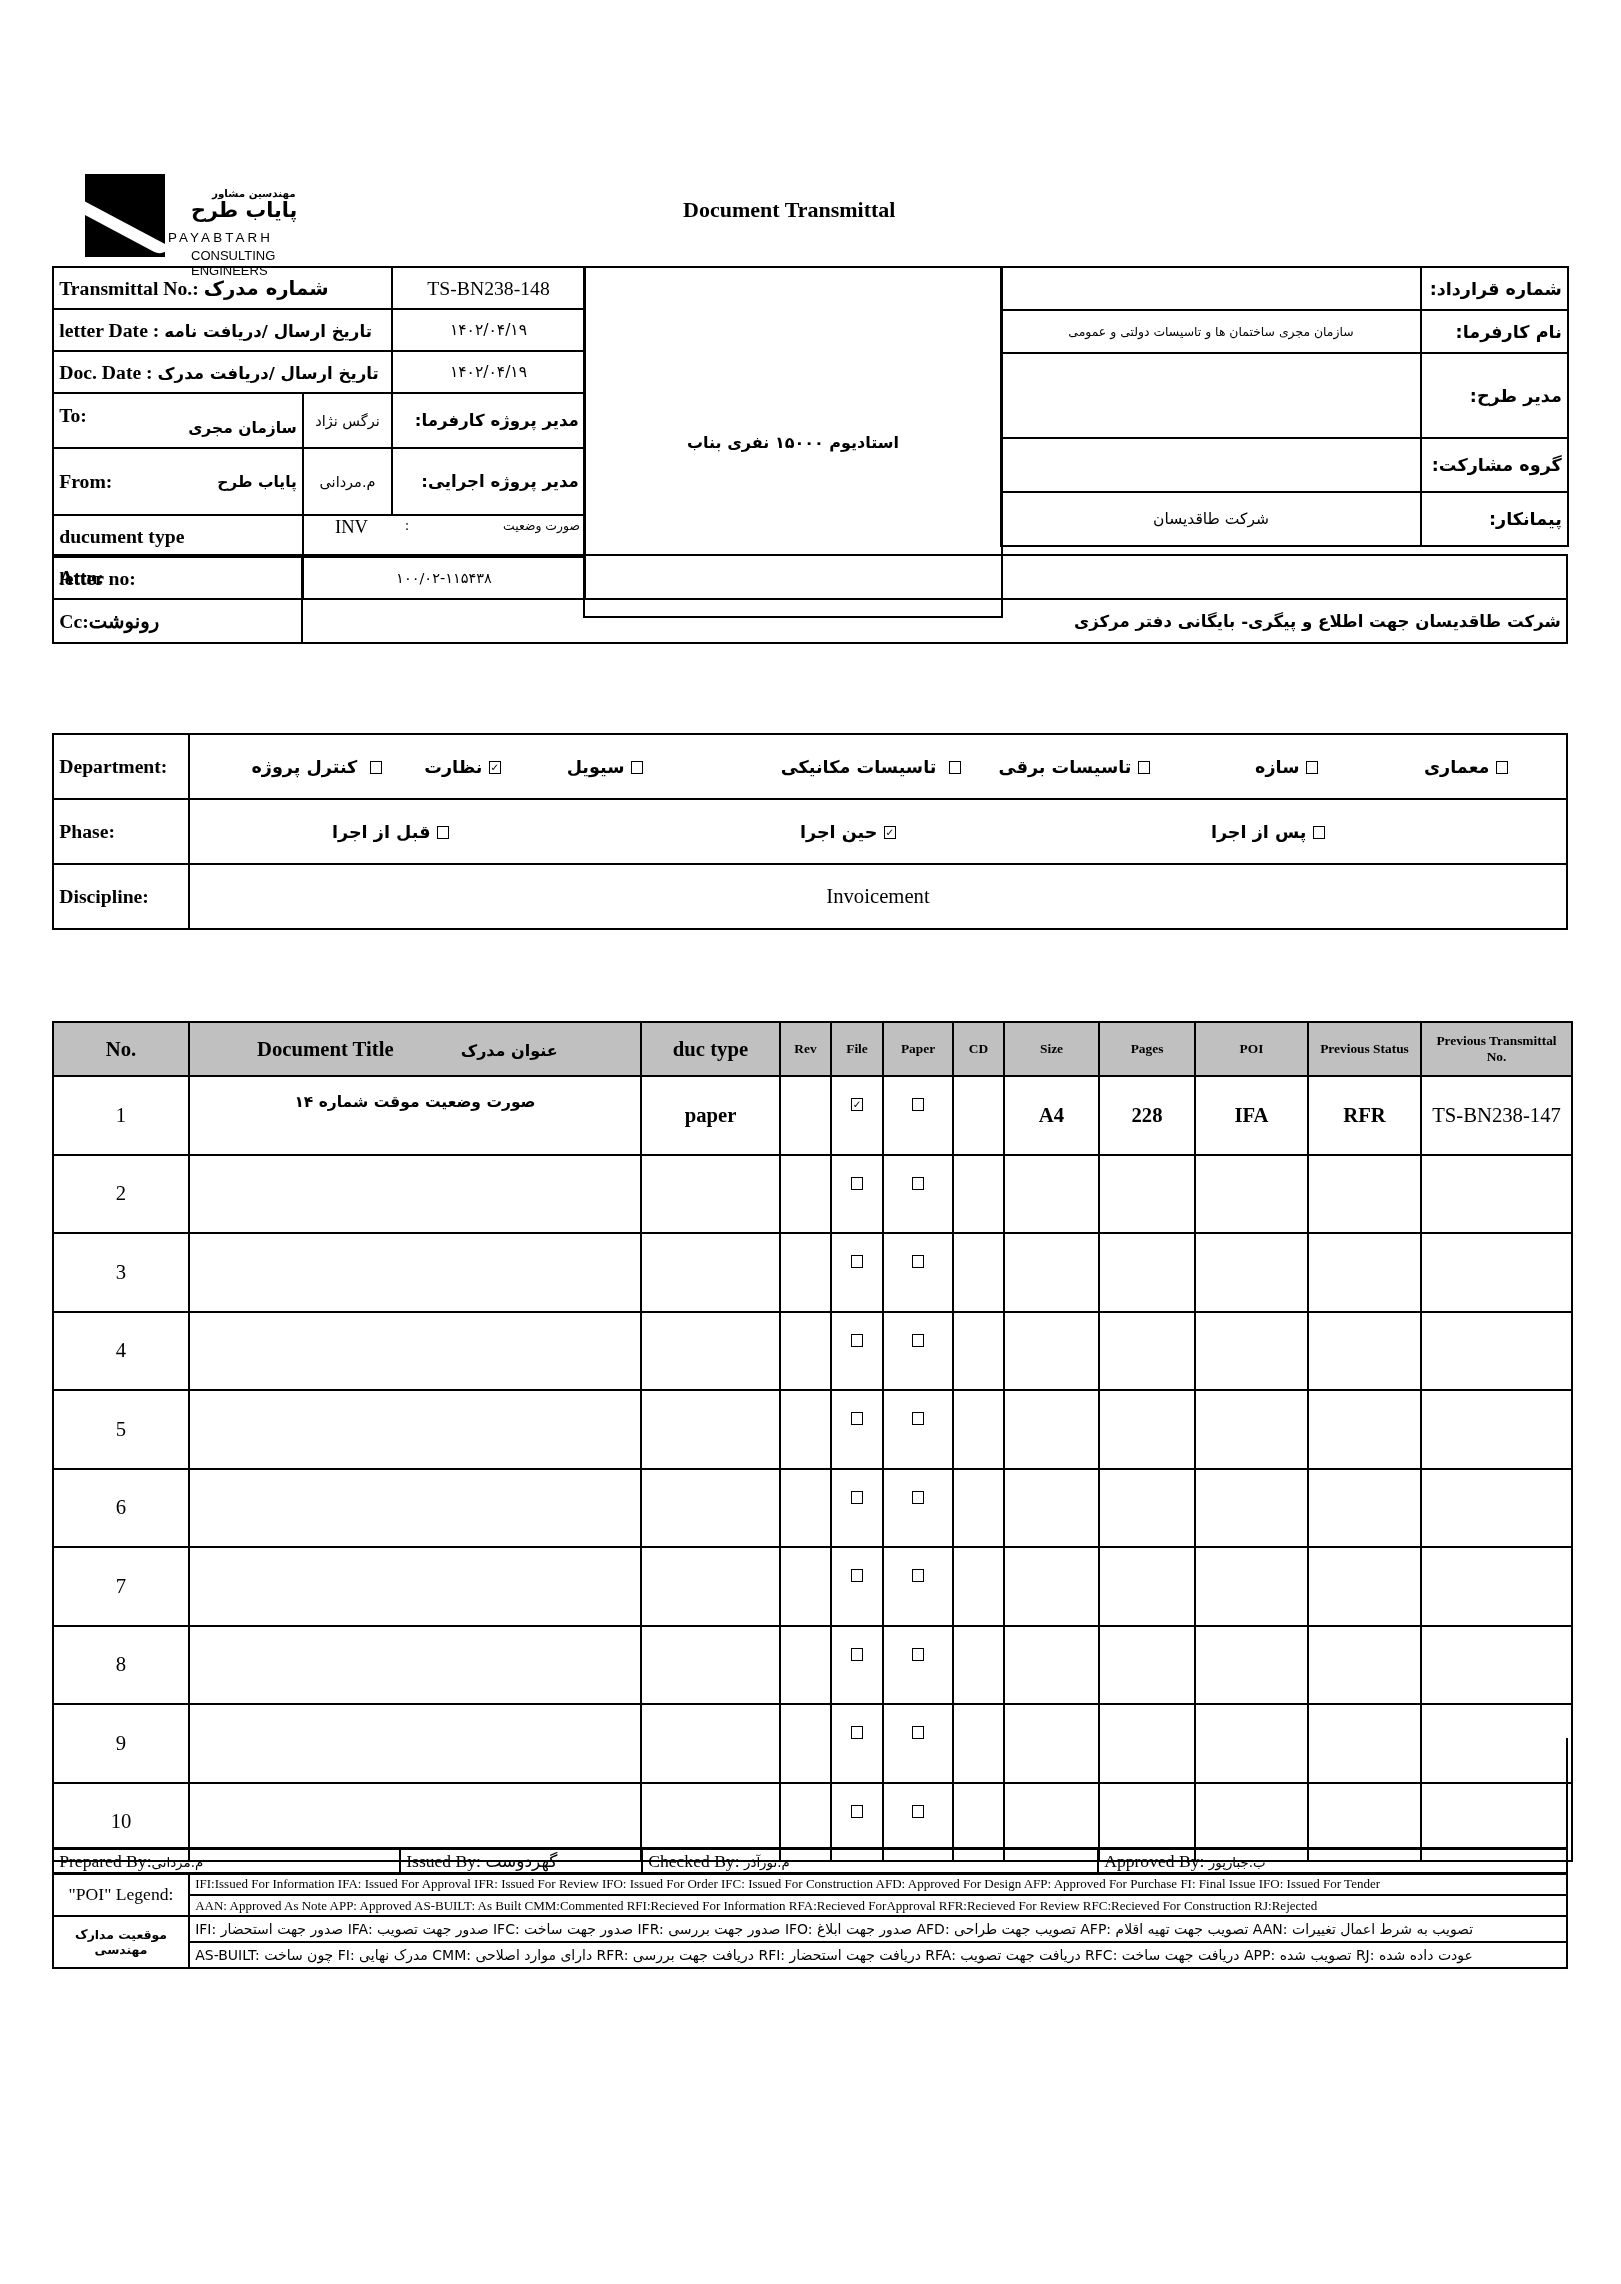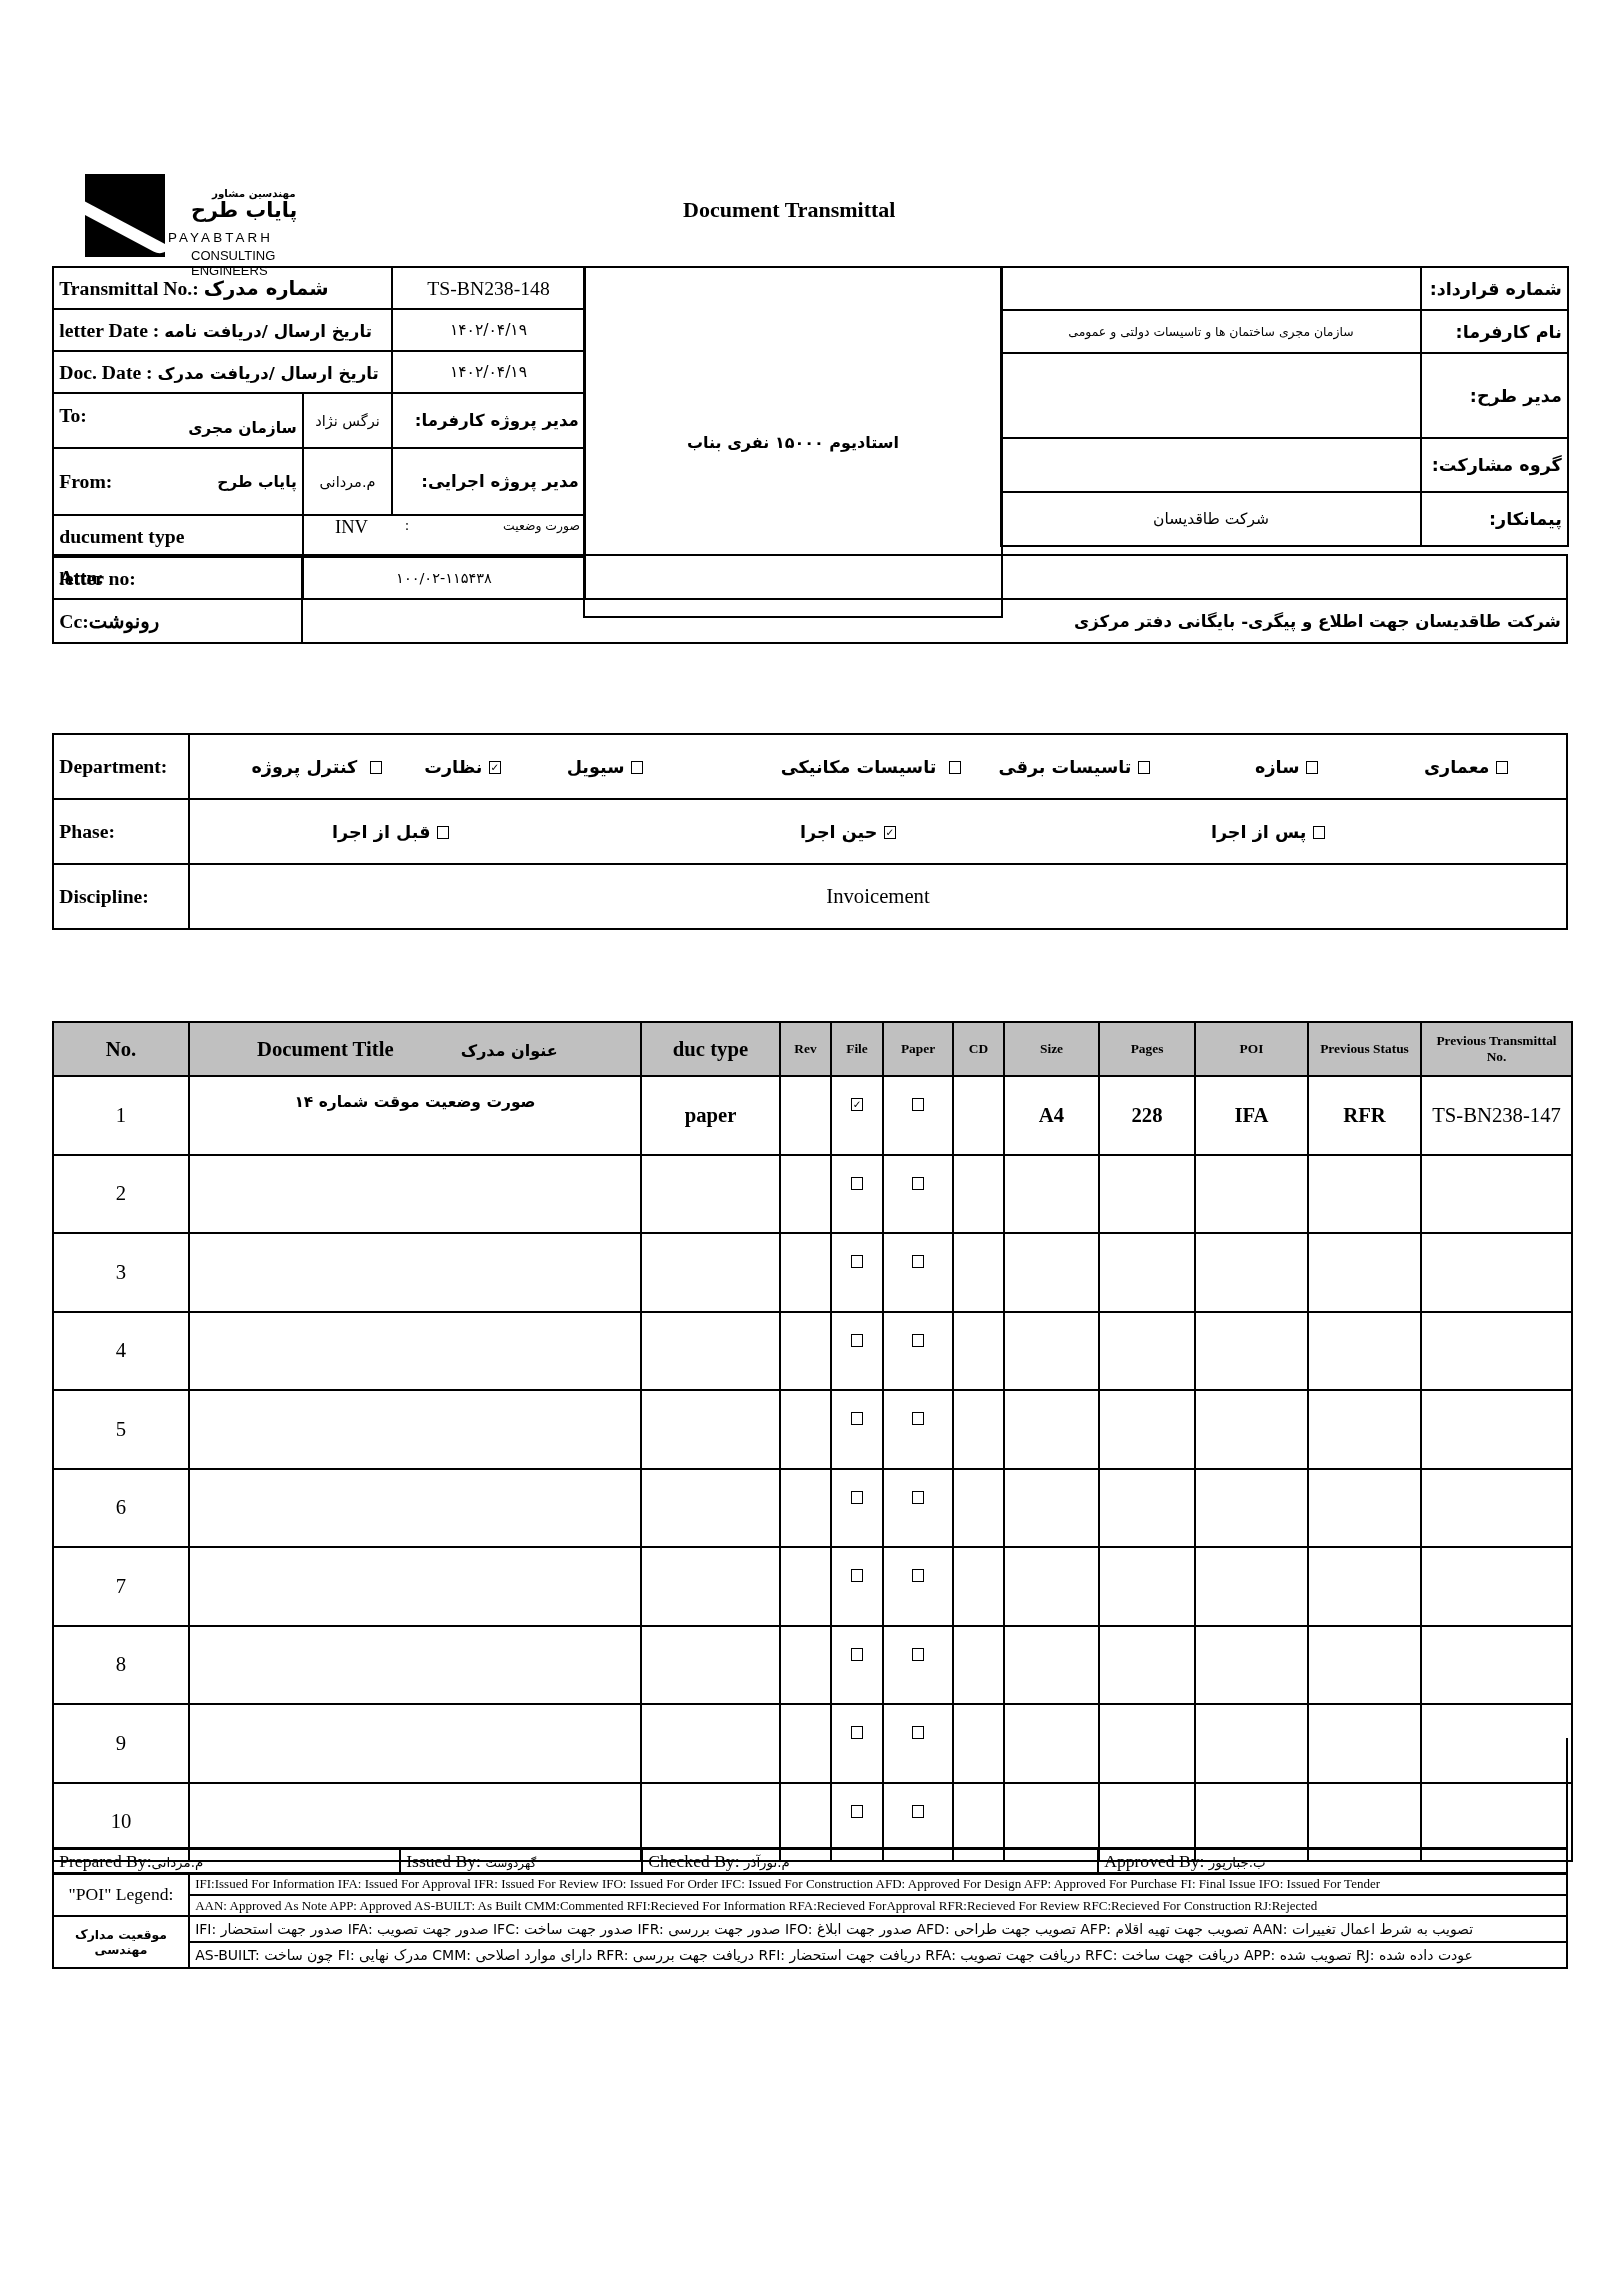--- a/index.html
+++ b/index.html
@@ -390,21 +390,21 @@
 <table class="abs" id="sig-table">
   <colgroup>
       <col style="width:347px">
       <col style="width:242px">
       <col style="width:456px">
       <col>
     </colgroup>
   <tbody>
       <tr>
     <td><span>Prepared By:</span><span class="fa-n" style="font-size:13.4px">م.مردانی</span></td>
-    <td><span>Issued By:</span> <span class="fa-n" style="font-size:12px">گهردوست</span></td>
+    <td><span>Issued By:</span> <span class="fa-n" style="font-size:17px">گهردوست</span></td>
     <td><span>Checked By:</span> <span class="fa-n" style="font-size:13.4px">م.نورآذر</span></td>
     <td><span>Approved By:</span> <span class="fa-n" style="font-size:13.4px">ب.جبارپور</span></td>
   </tr>
 </tbody>
   </table>
 
 <table class="abs" id="legend-table">
   <colgroup>
       <col style="width:136px">
       <col>

